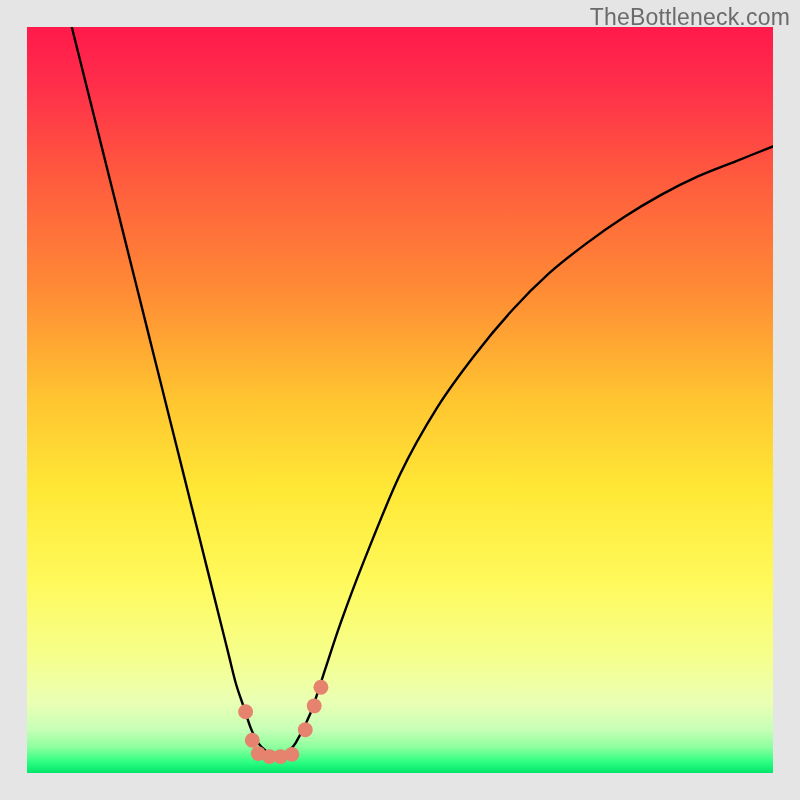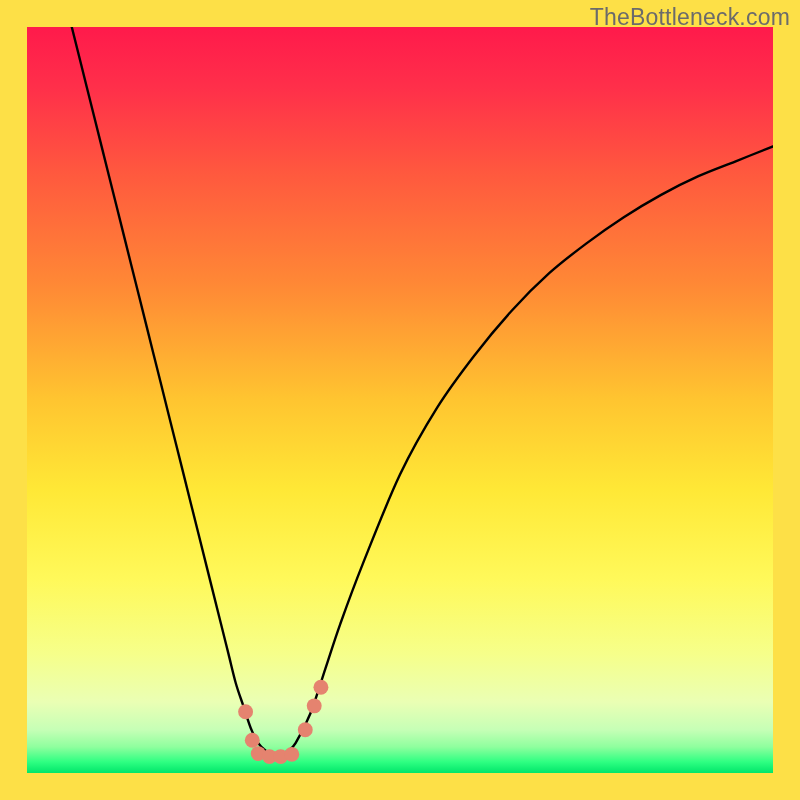--- a/index.html
+++ b/index.html
@@ -9,21 +9,21 @@
     height: 800px;
     background: #000;
     overflow: hidden;
   }
   .frame {
     position: absolute;
     left: 0;
     top: 0;
     width: 800px;
     height: 800px;
-    background: #fde047;
+    background: #e5e5e5;
   }
   .plot {
     position: absolute;
     left: 27px;
     top: 27px;
     width: 746px;
     height: 746px;
     overflow: hidden;
   }
   .watermark {

